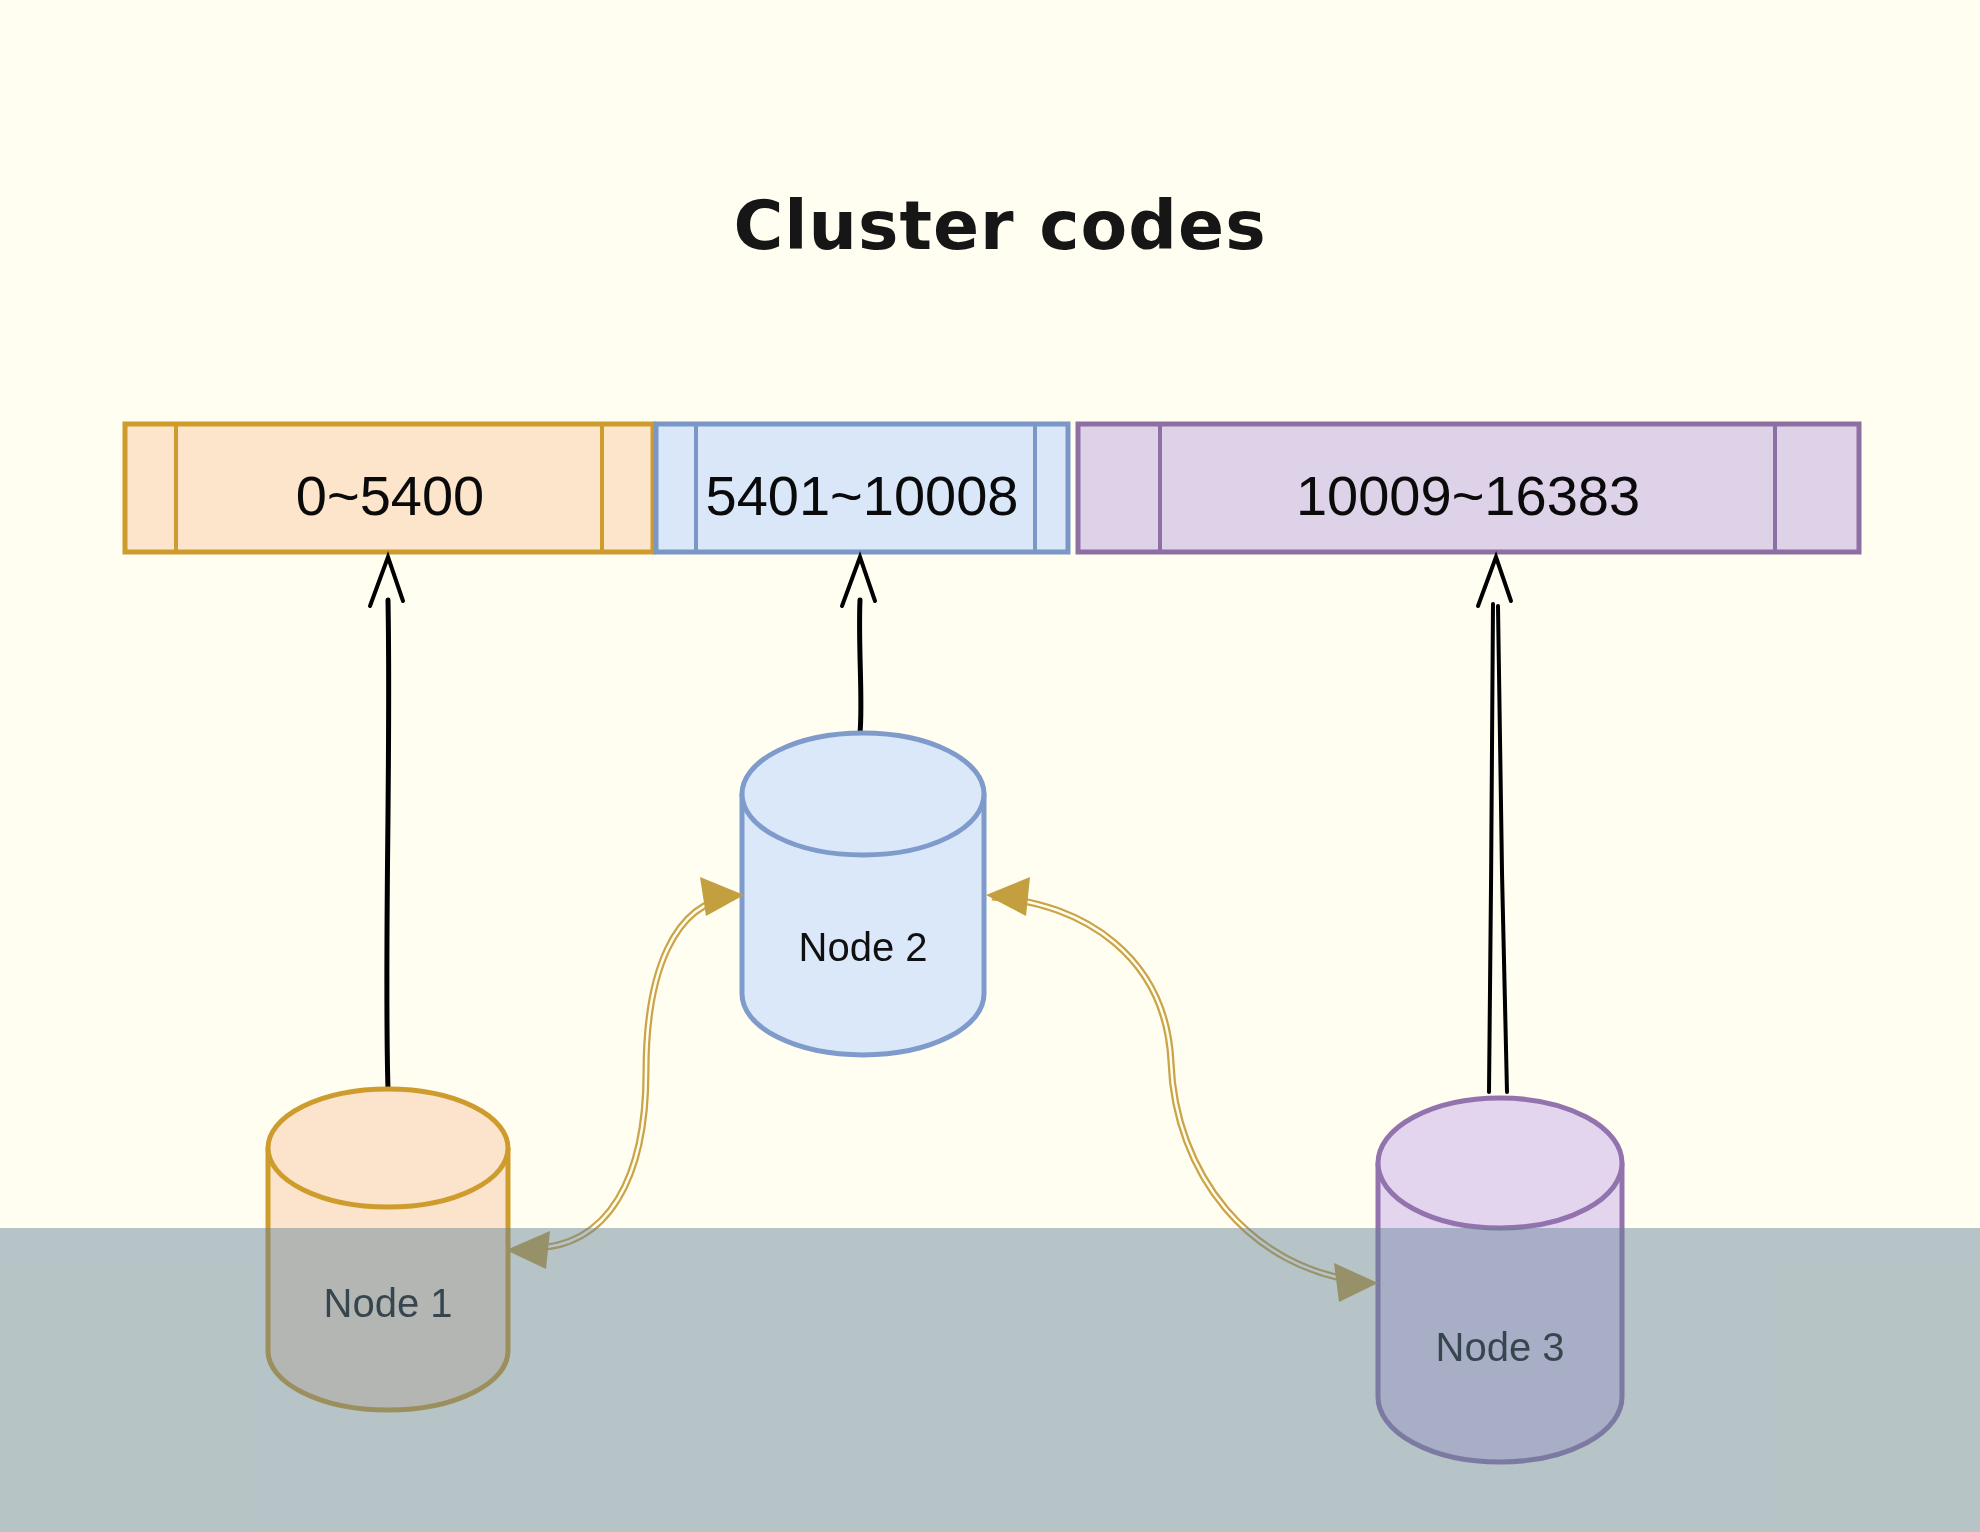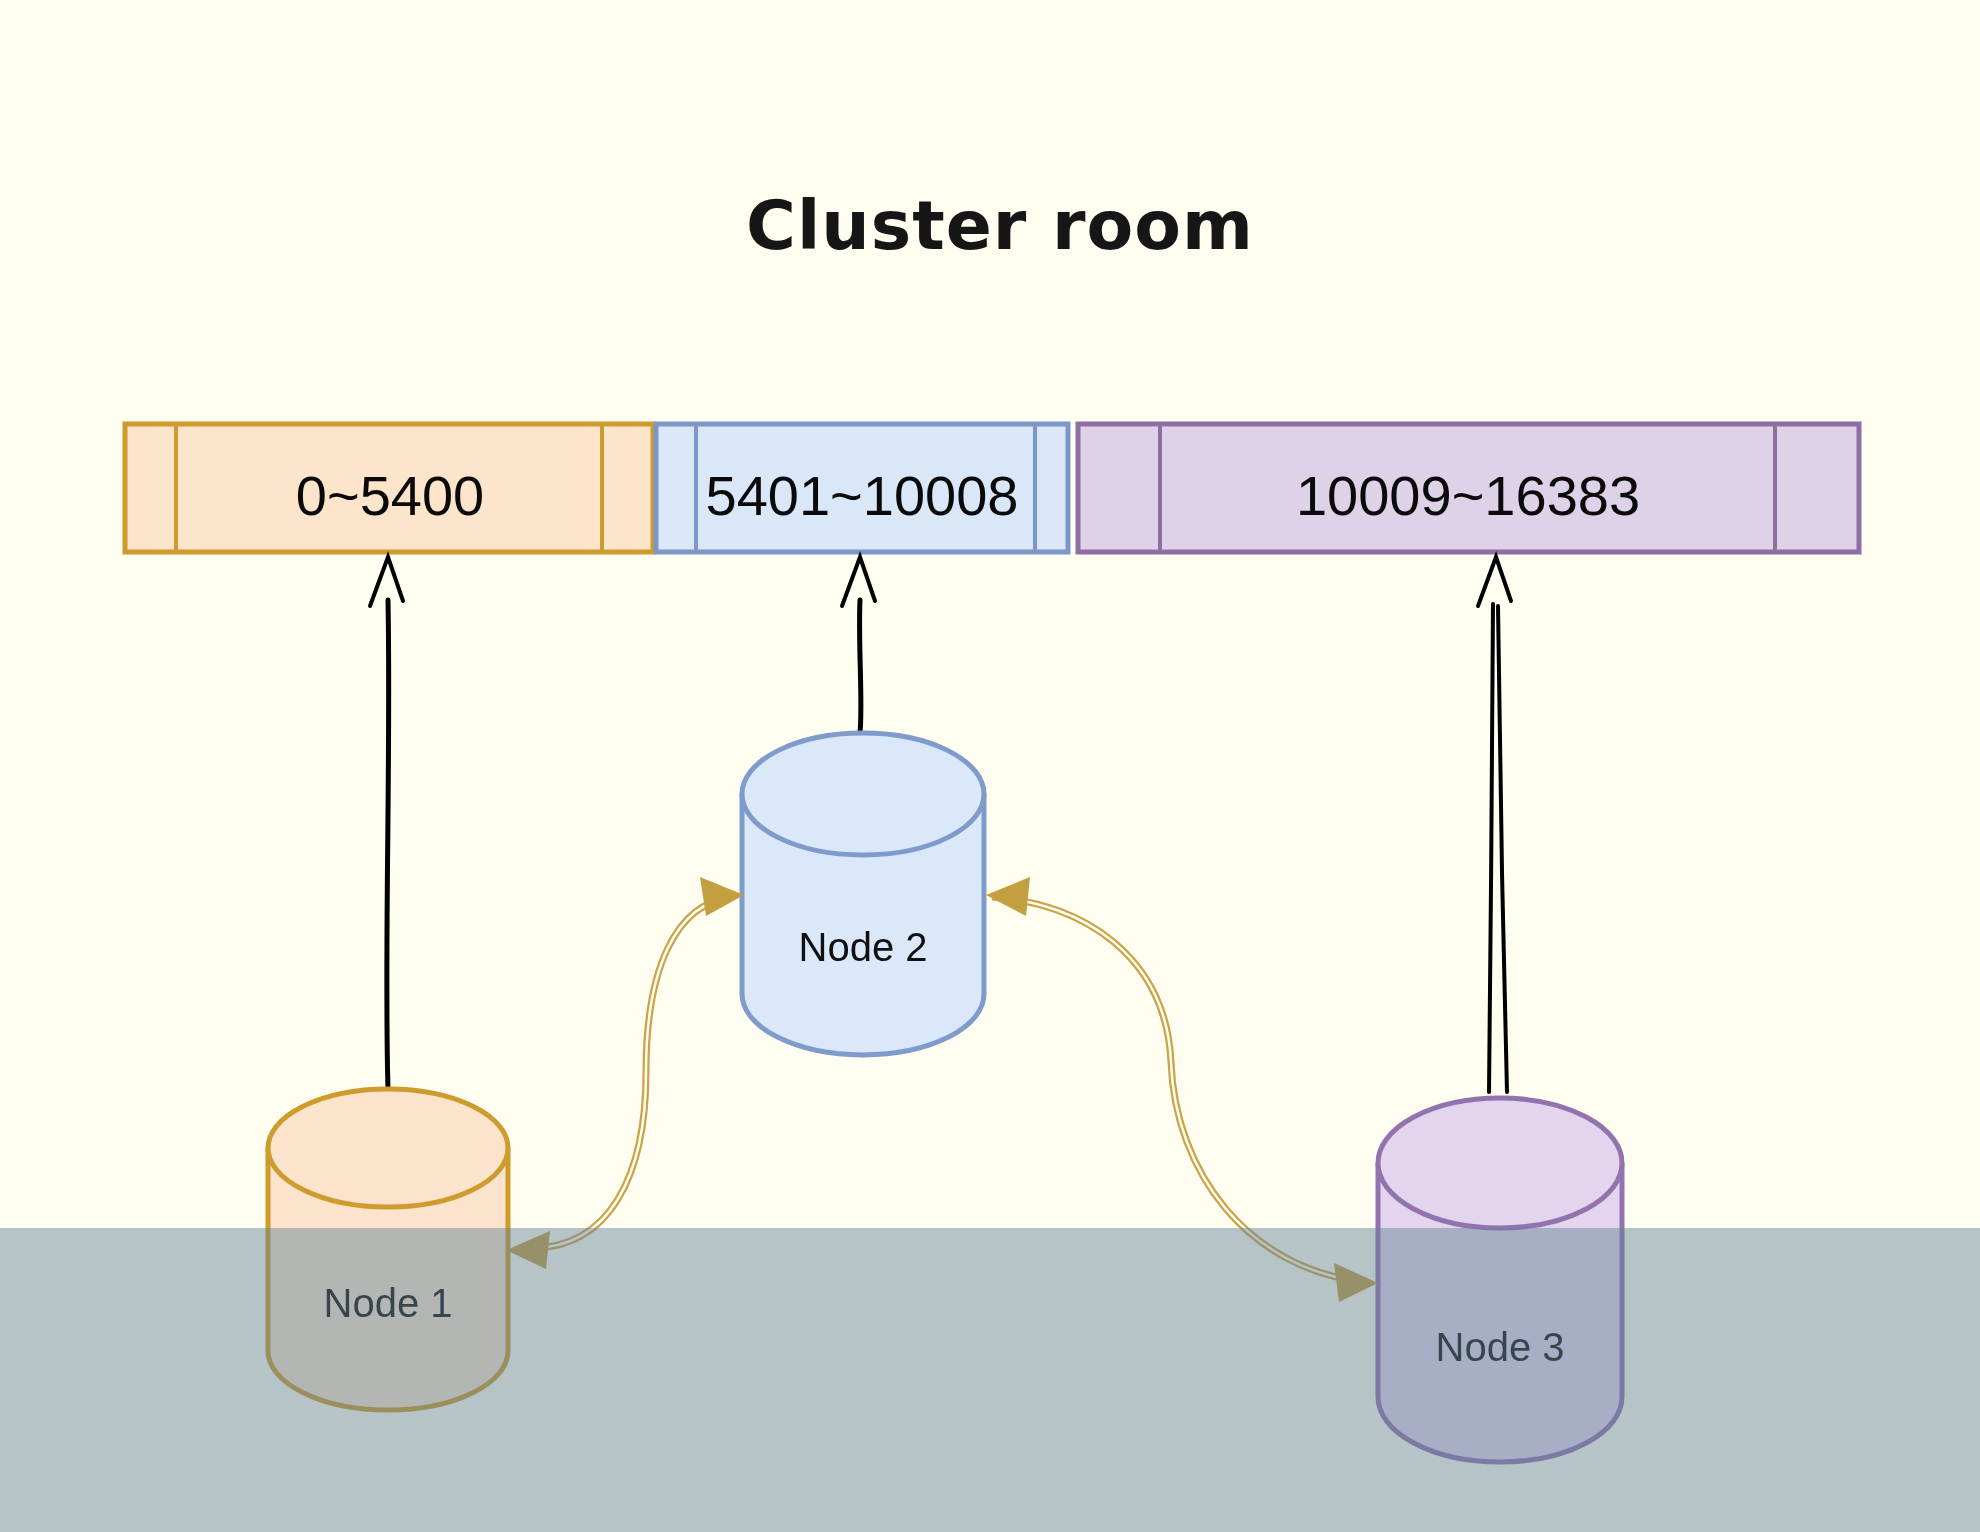--- a/index.html
+++ b/index.html
@@ -102,18 +102,18 @@
     </g>
 
     <g fill="none">
       <path d="M 992 897 C 1084 903, 1166 957, 1171 1062 C 1175 1172, 1248 1270, 1366 1282" stroke-width="7" stroke="#CBA449"></path>
       <path d="M 992 897 C 1084 903, 1166 957, 1171 1062 C 1175 1172, 1248 1270, 1366 1282" stroke-width="2.5" stroke="#FFFEF1"></path>
       <polygon points="986,895 1030,877 1026,916" fill="#C49F40"></polygon>
       <polygon points="1378,1283 1334,1263 1339,1302" fill="#C49F40"></polygon>
     </g>
   </svg>
 
-  <div class="title">Cluster room</div>
+  <div class="title">Cluster codes</div>
 
   <div class="overlay"></div>
 
 
 </div>
 
 </body></html>

